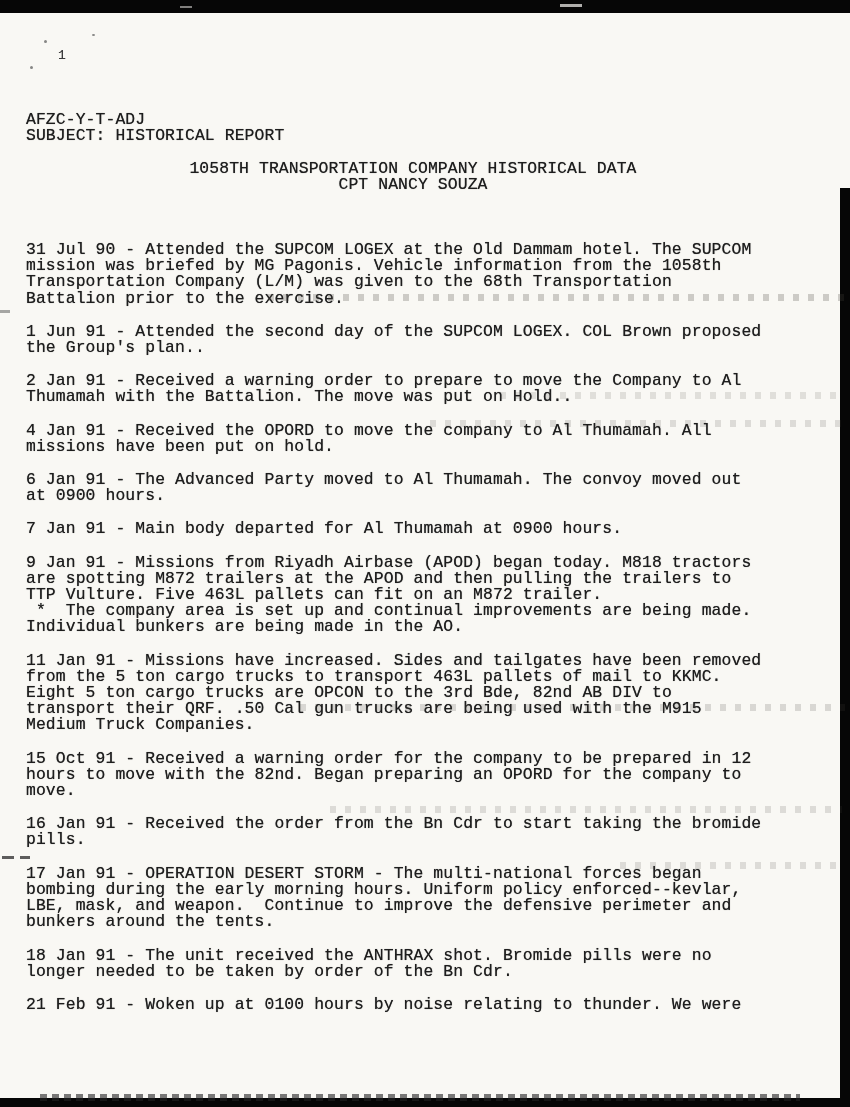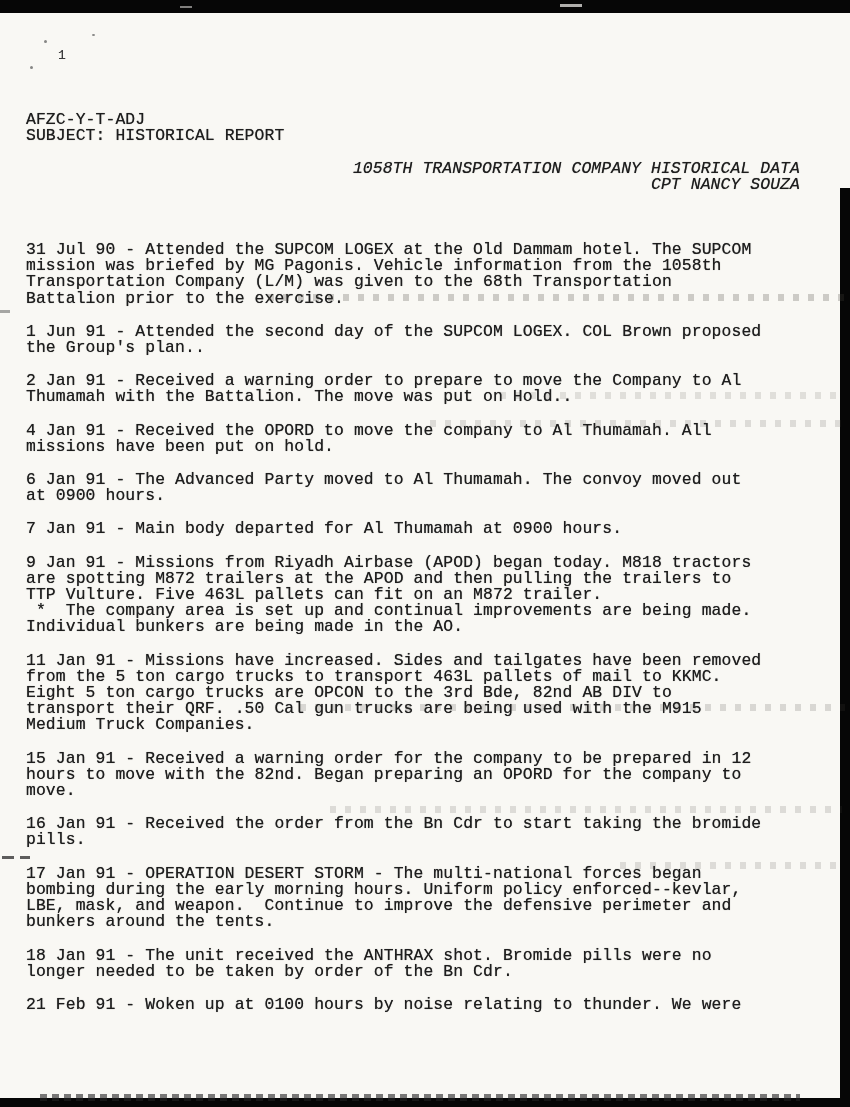--- a/index.html
+++ b/index.html
@@ -31,21 +31,21 @@
   .speck-3 { left: 30px; top: 66px; width: 3px; height: 3px; }
 
   .doc {
     position: absolute; left: 26px; top: 112px; width: 774px;
     font-size: 16.4px; line-height: 16.2px;
     text-shadow: 0 0 0.7px rgba(20,20,20,.75);
     letter-spacing: 0.1px;
   }
   .doc p { margin: 0; white-space: pre-wrap; }
   .hline { margin: 0; }
-  .title { text-align: right; margin-top: 16.2px; font-style: italic; }
+  .title { text-align: center; margin-top: 16.2px; }
   .entries { margin-top: 49px; }
   .entry + .entry { margin-top: 17px; }
 
   
   .noise {
     position: absolute; height: 7px;
     background: repeating-linear-gradient(90deg,
       rgba(70,66,60,.45) 0px, rgba(70,66,60,.45) 6px,
       rgba(70,66,60,0) 6px, rgba(70,66,60,0) 15px);
     filter: blur(0.4px);
@@ -116,21 +116,21 @@
       <p class="entry">9 Jan 91 - Missions from Riyadh Airbase (APOD) began today. M818 tractors
 are spotting M872 trailers at the APOD and then pulling the trailers to
 TTP Vulture. Five 463L pallets can fit on an M872 trailer.
  *  The company area is set up and continual improvements are being made.
 Individual bunkers are being made in the AO.</p>
       <p class="entry">11 Jan 91 - Missions have increased. Sides and tailgates have been removed
 from the 5 ton cargo trucks to transport 463L pallets of mail to KKMC.
 Eight 5 ton cargo trucks are OPCON to the 3rd Bde, 82nd AB DIV to
 transport their QRF. .50 Cal gun trucks are being used with the M915
 Medium Truck Companies.</p>
-      <p class="entry">15 Jan 91 - Received a warning order for the company to be prepared in 12
+      <p class="entry">15 Oct 91 - Received a warning order for the company to be prepared in 12
 hours to move with the 82nd. Began preparing an OPORD for the company to
 move.</p>
       <p class="entry">16 Jan 91 - Received the order from the Bn Cdr to start taking the bromide
 pills.</p>
       <p class="entry">17 Jan 91 - OPERATION DESERT STORM - The multi-national forces began
 bombing during the early morning hours. Uniform policy enforced--kevlar,
 LBE, mask, and weapon.  Continue to improve the defensive perimeter and
 bunkers around the tents.</p>
       <p class="entry">18 Jan 91 - The unit received the ANTHRAX shot. Bromide pills were no
 longer needed to be taken by order of the Bn Cdr.</p>

